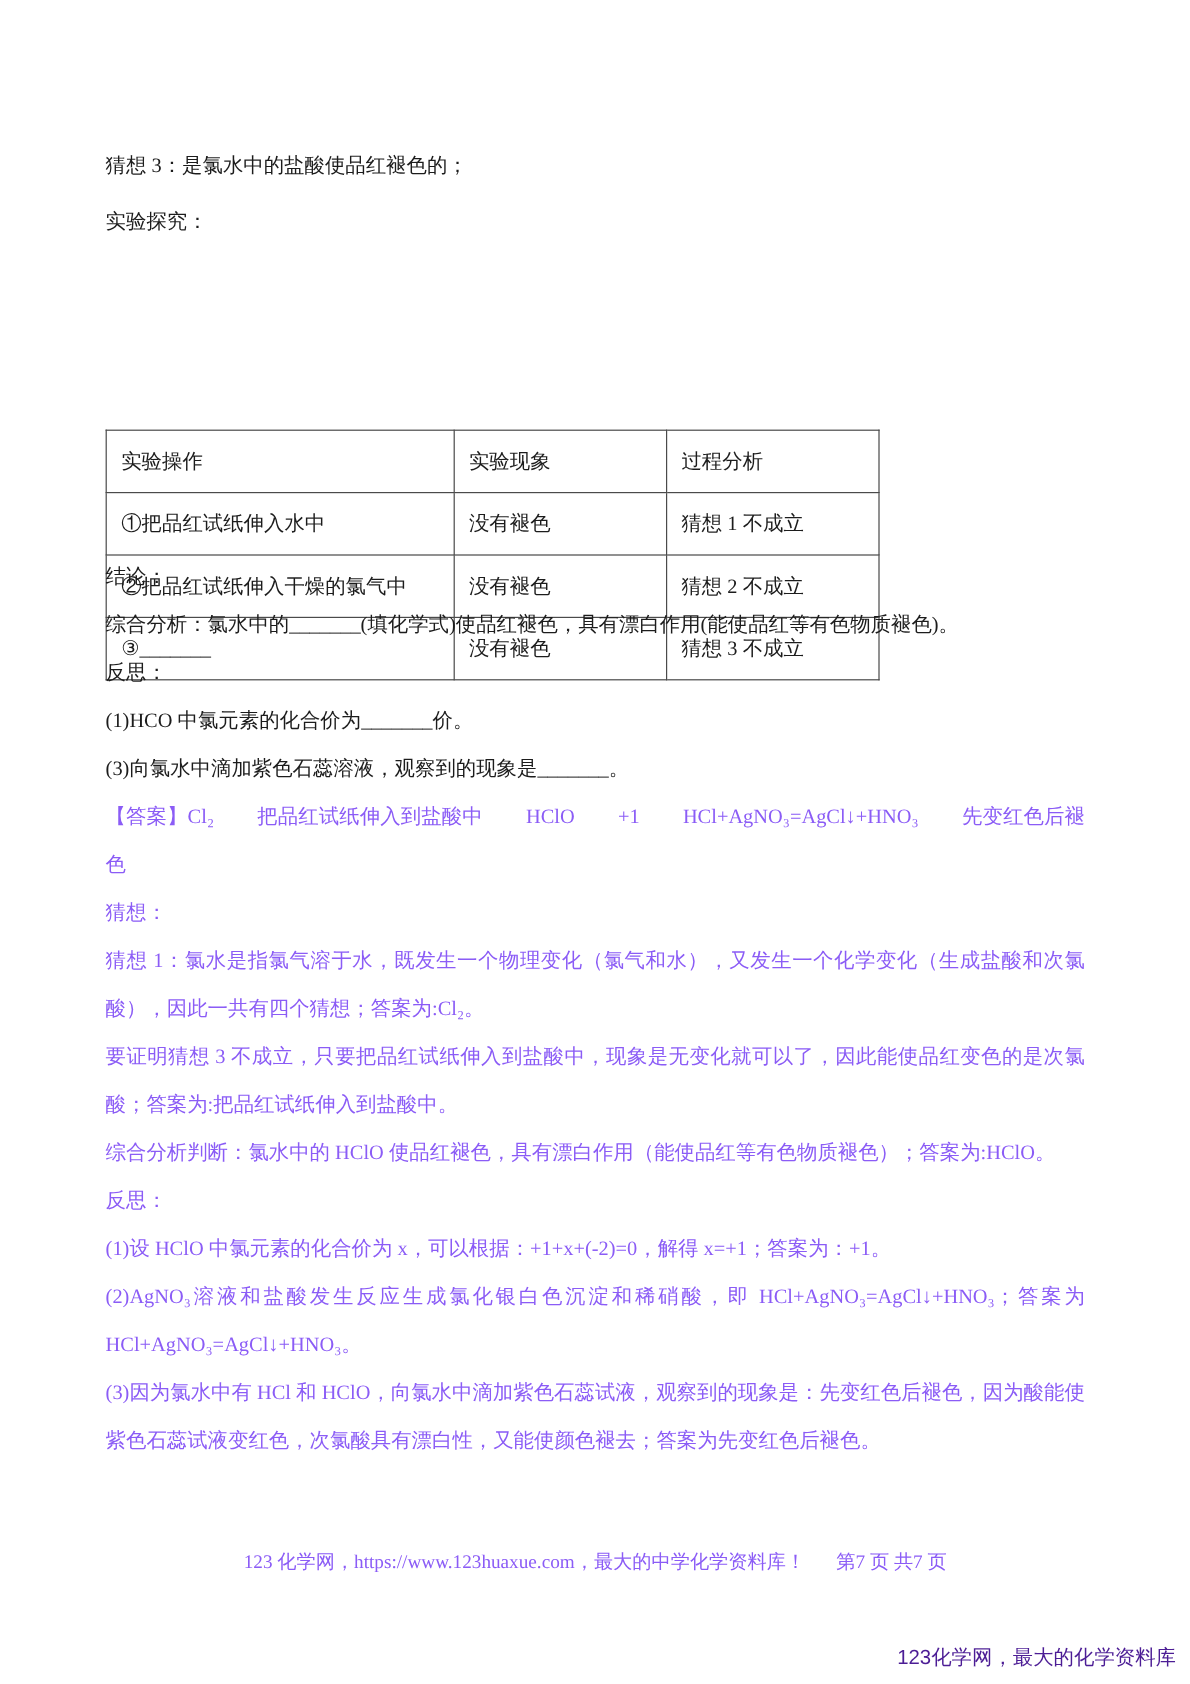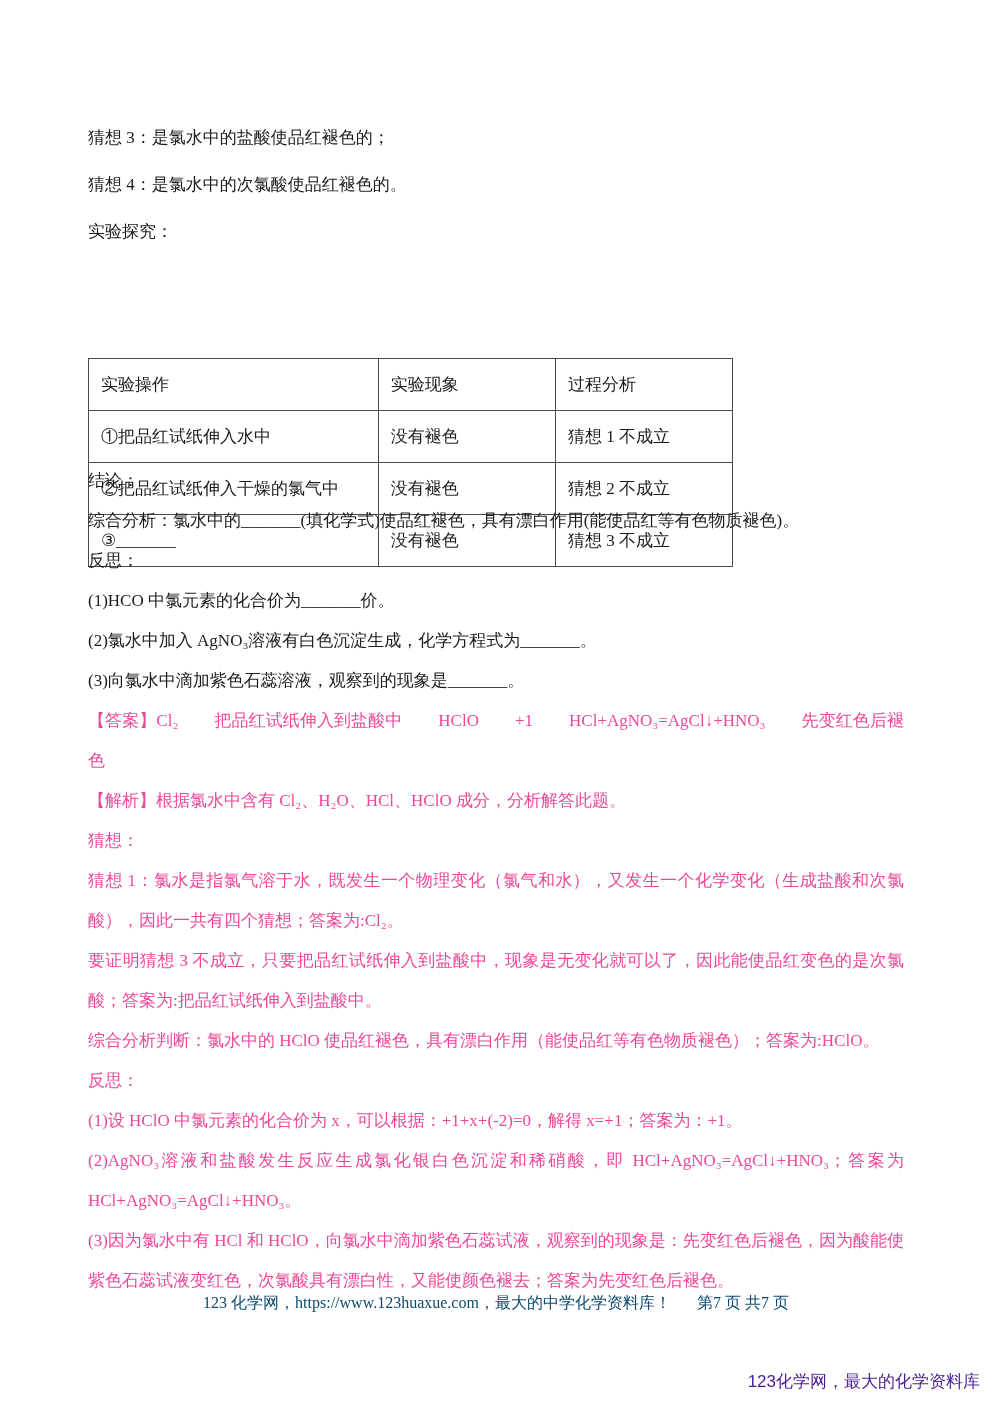--- a/index.html
+++ b/index.html
@@ -36,51 +36,50 @@
     font-weight: normal;
     text-align: left;
     vertical-align: middle;
     padding: 0 12px;
     height: 51px;
     font-size: 17px;
   }
   table.exp col.c1 { width: 45%; }
   table.exp col.c2 { width: 27.5%; }
   table.exp col.c3 { width: 27.5%; }
-  .red { color: #ec4899; }
+  .red { color: #8b5cf6; }
   .ans-part { margin-right: 36px; }
   .ans-part:last-child { margin-right: 0; }
   .footer {
     position: absolute;
     left: 0;
     right: 0;
     top: 1292px;
     text-align: center;
     font-size: 16px;
-    color: #0c4a6e;
+    color: #8b5cf6;
     line-height: 22px;
   }
   .footer .pageinfo { margin-left: 26px; }
   .watermark {
     position: absolute;
     right: 12px;
     top: 1370px;
     font-size: 17px;
     color: #4c1d95;
     font-family: "Liberation Sans", sans-serif;
   }
 </style>
 </head>
 <body>
 
 <div class="page">
   <div class="content">
 
     <p class="gap">猜想 3：是氯水中的盐酸使品红褪色的；</p>
-    <p class="gap">猜想 4：是氯水中的次氯酸使品红褪色的。</p>
     <p class="gap">实验探究：</p>
 
   </div>
 
   <div style="position:absolute; left:0; top:370px; width:992px;">
     <table class="exp">
       <colgroup>
           <col class="c1">
           <col class="c2">
           <col class="c3">
@@ -108,26 +107,24 @@
       </tr>
     </tbody>
       </table>
   </div>
 
   <div class="content" style="top:461px;">
     <p>结论：</p>
     <p>综合分析：氯水中的_______(填化学式)使品红褪色，具有漂白作用(能使品红等有色物质褪色)。</p>
     <p>反思：</p>
     <p>(1)HCO 中氯元素的化合价为_______价。</p>
-    <p>(2)氯水中加入 AgNO₃溶液有白色沉淀生成，化学方程式为_______。</p>
     <p>(3)向氯水中滴加紫色石蕊溶液，观察到的现象是_______。</p>
 
     <p class="red"><span>【答案】</span><span class="ans-part">Cl₂</span><span class="ans-part">把品红试纸伸入到盐酸中</span><span class="ans-part">HClO</span><span class="ans-part">+1</span><span class="ans-part">HCl+AgNO₃=AgCl↓+HNO₃</span><span class="ans-part">先变红色后褪色</span></p>
 
-    <p class="red">【解析】根据氯水中含有 Cl₂、H₂O、HCl、HClO 成分，分析解答此题。</p>
     <p class="red">猜想：</p>
     <p class="red">猜想 1：氯水是指氯气溶于水，既发生一个物理变化（氯气和水），又发生一个化学变化（生成盐酸和次氯酸），因此一共有四个猜想；答案为:Cl₂。</p>
     <p class="red">要证明猜想 3 不成立，只要把品红试纸伸入到盐酸中，现象是无变化就可以了，因此能使品红变色的是次氯酸；答案为:把品红试纸伸入到盐酸中。</p>
     <p class="red">综合分析判断：氯水中的 HClO 使品红褪色，具有漂白作用（能使品红等有色物质褪色）；答案为:HClO。</p>
     <p class="red">反思：</p>
     <p class="red">(1)设 HClO 中氯元素的化合价为 x，可以根据：+1+x+(-2)=0，解得 x=+1；答案为：+1。</p>
     <p class="red">(2)AgNO₃溶液和盐酸发生反应生成氯化银白色沉淀和稀硝酸，即 HCl+AgNO₃=AgCl↓+HNO₃；答案为 HCl+AgNO₃=AgCl↓+HNO₃。</p>
     <p class="red">(3)因为氯水中有 HCl 和 HClO，向氯水中滴加紫色石蕊试液，观察到的现象是：先变红色后褪色，因为酸能使紫色石蕊试液变红色，次氯酸具有漂白性，又能使颜色褪去；答案为先变红色后褪色。</p>
   </div>
 

